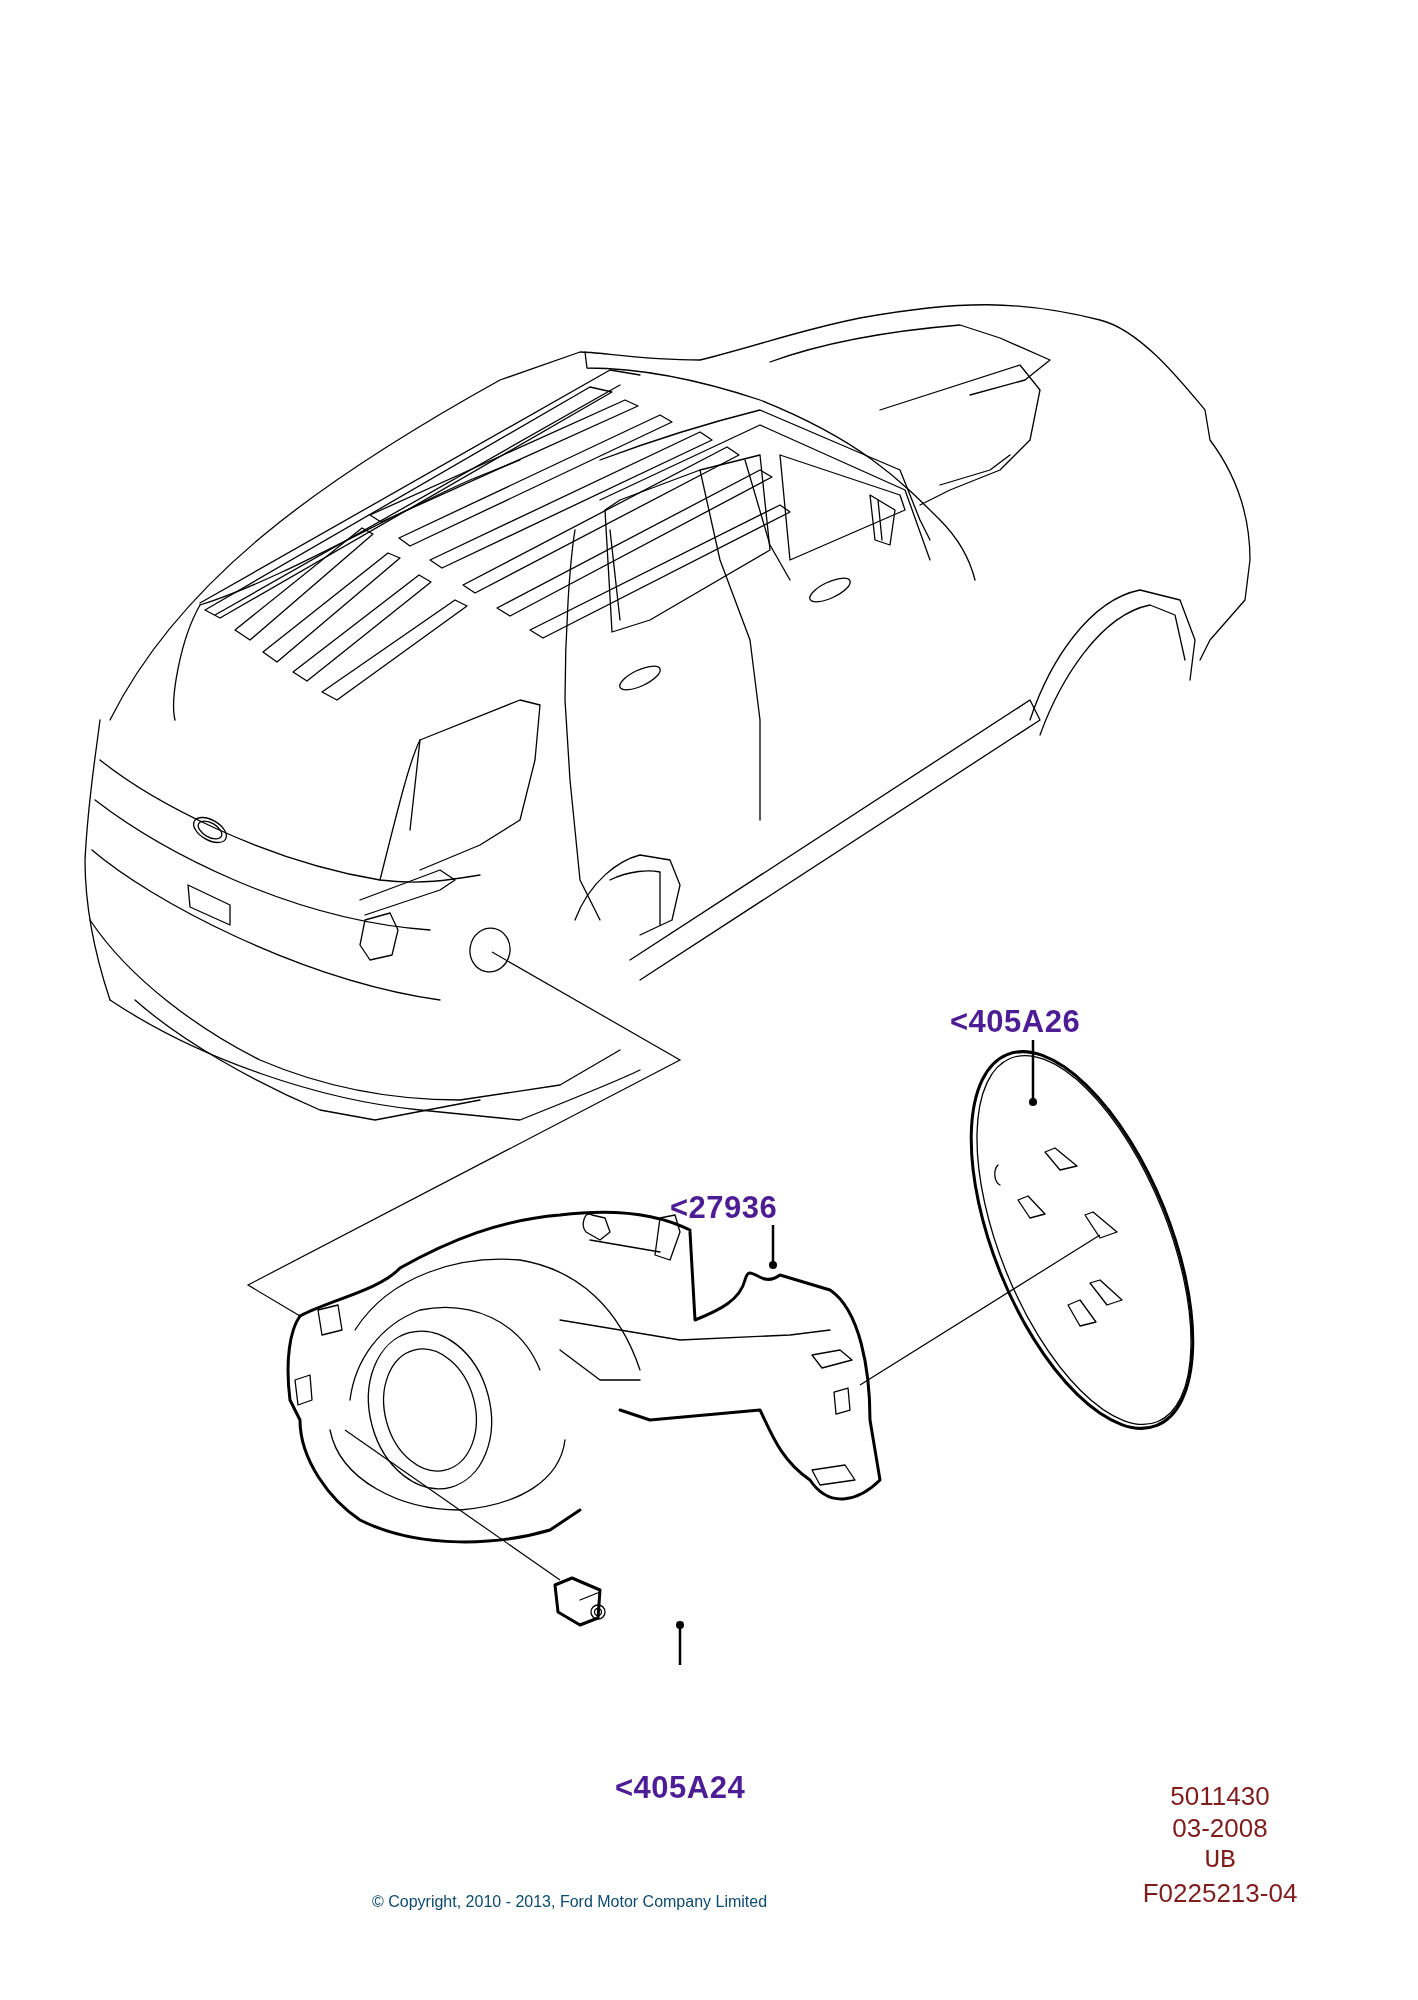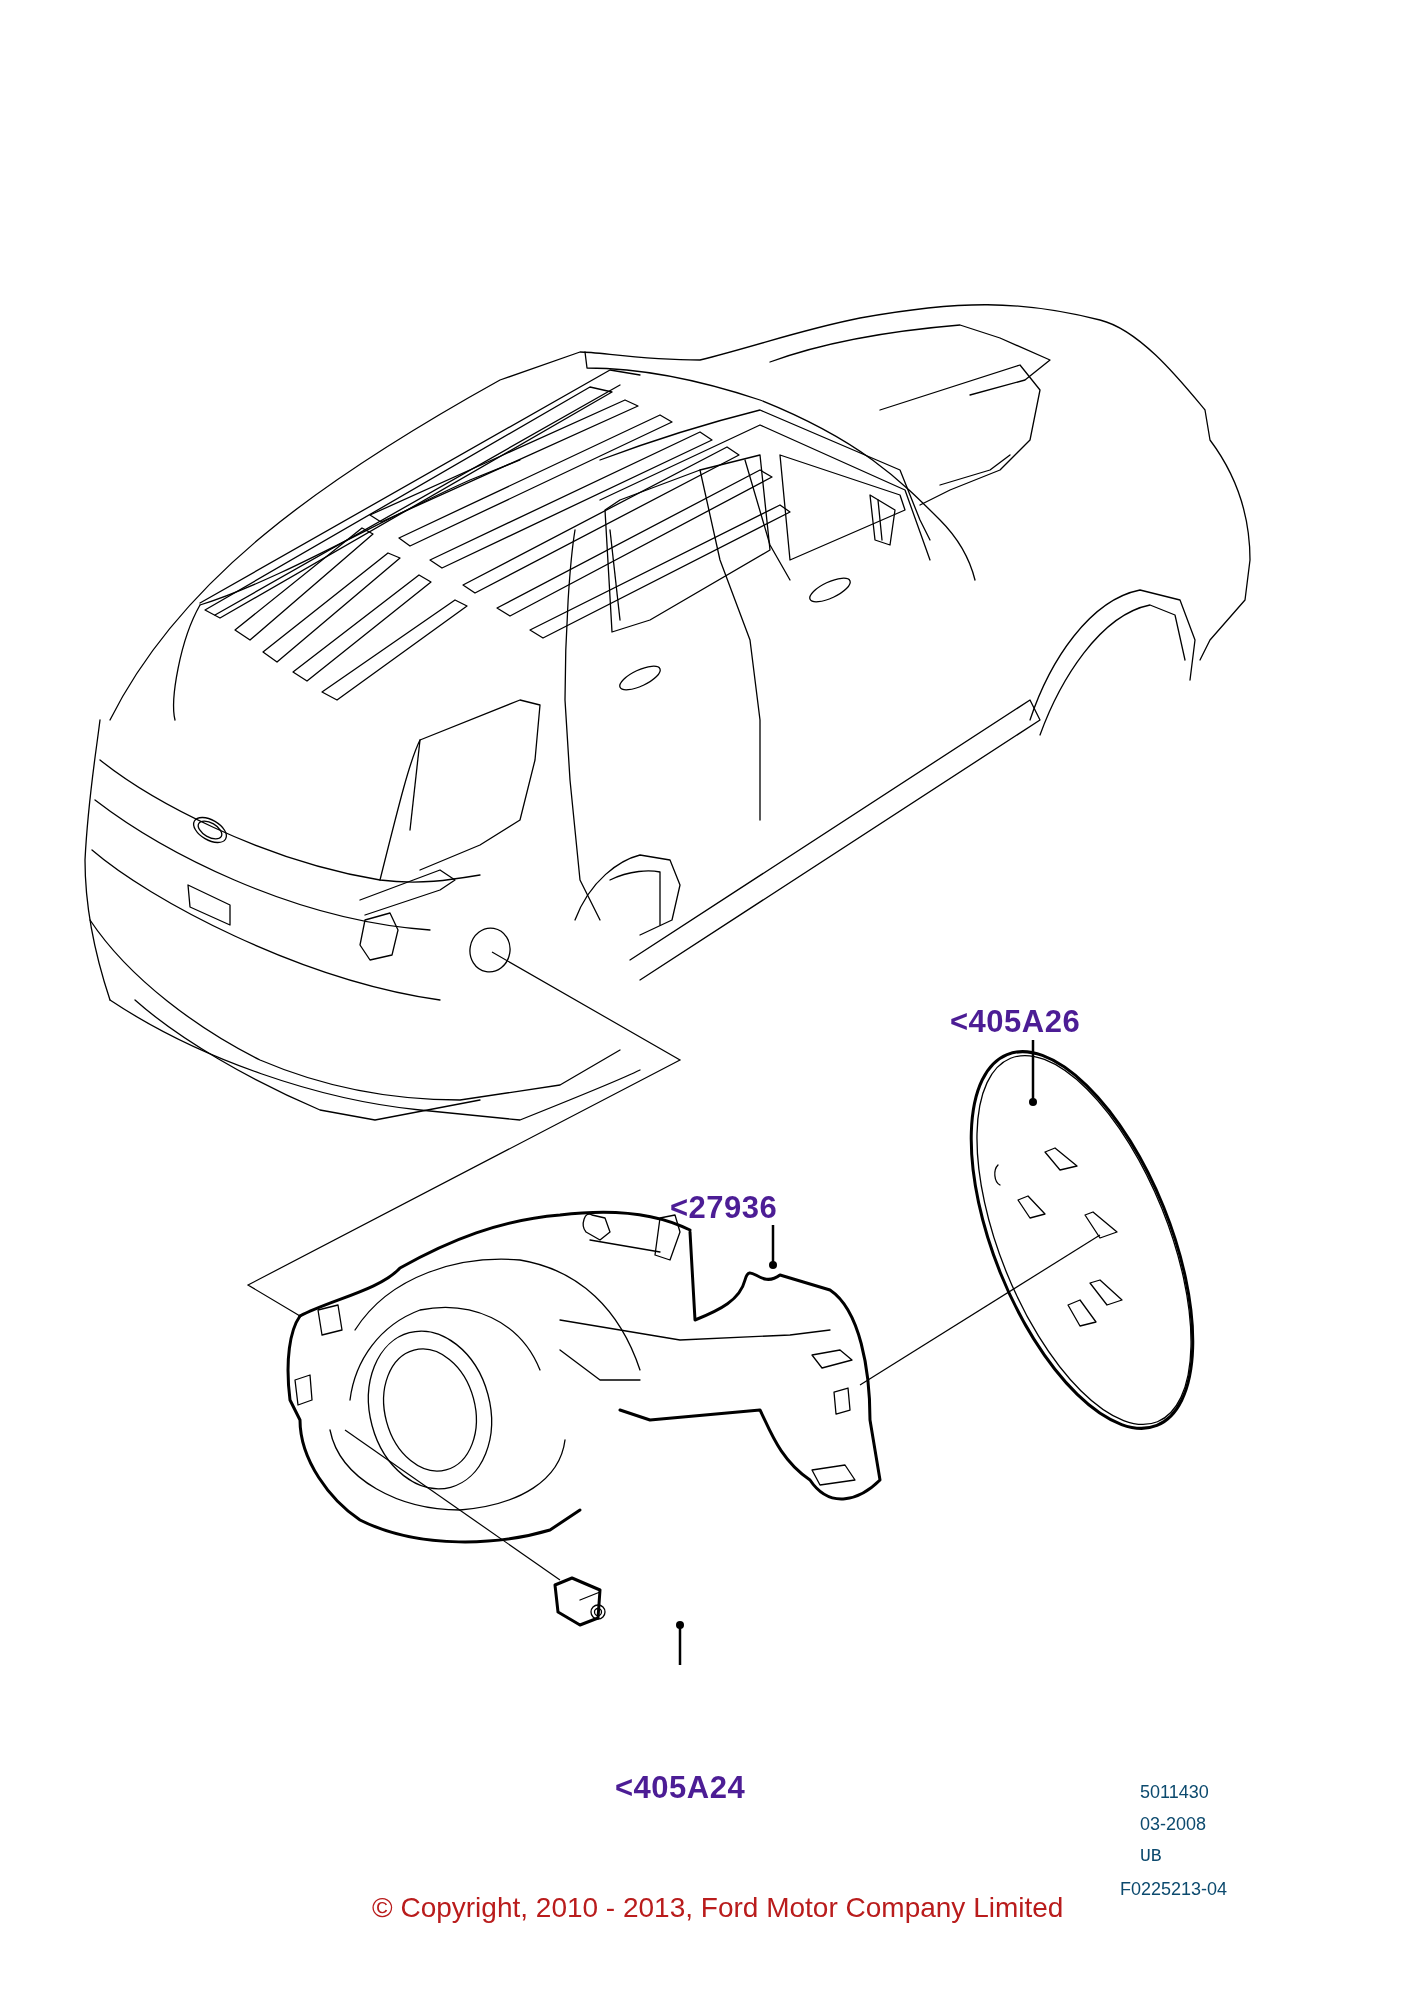--- a/index.html
+++ b/index.html
@@ -5,22 +5,22 @@
     html, body { margin: 0; padding: 0; background: #ffffff; }
     body { width: 1418px; height: 2000px; position: relative; overflow: hidden;
            font-family: "Liberation Sans", sans-serif; }
     #drawing { position: absolute; left: 0; top: 0; width: 1418px; height: 2000px; }
     .line { fill: none; stroke: #000; stroke-width: 1.3; stroke-linejoin: round; stroke-linecap: round; }
     .thick { fill: none; stroke: #000; stroke-width: 3; stroke-linejoin: round; stroke-linecap: round; }
     .leader { fill: none; stroke: #000; stroke-width: 1.2; }
     .callout-stem { stroke: #000; stroke-width: 2.5; }
     .callout { position: absolute; color: #4c1d95; font-weight: bold; font-size: 31px;
                letter-spacing: 0.5px; cursor: pointer; line-height: 1; }
-    .meta { position: absolute; font-size: 18px; color: #0c4a6e; text-align: left; line-height: 1; }
-    .copyright { position: absolute; font-size: 28px; color: #b91c1c; line-height: 1; }
+    .meta { position: absolute; font-size: 26px; color: #7f1d1d; text-align: center; line-height: 1; }
+    .copyright { position: absolute; font-size: 16px; color: #0c4a6e; line-height: 1; }
   </style>
 </head>
 <body>
 
 <svg id="drawing" viewBox="0 0 1418 2000" xmlns="http://www.w3.org/2000/svg">
 
   <g>
 
     <path class="line" d="M110,720 C180,580 320,480 500,380 L580,352 C600,352 640,360 700,360 C760,345 800,330 860,318 C960,300 1020,300 1100,320 C1140,330 1180,380 1205,410 L1210,440 C1240,480 1250,520 1250,560 L1245,600 L1210,640 L1200,660"></path>
     <path class="line" d="M585,352 L587,368 C640,368 700,380 760,400 C860,440 900,480 940,520 C960,540 970,560 975,580"></path>

